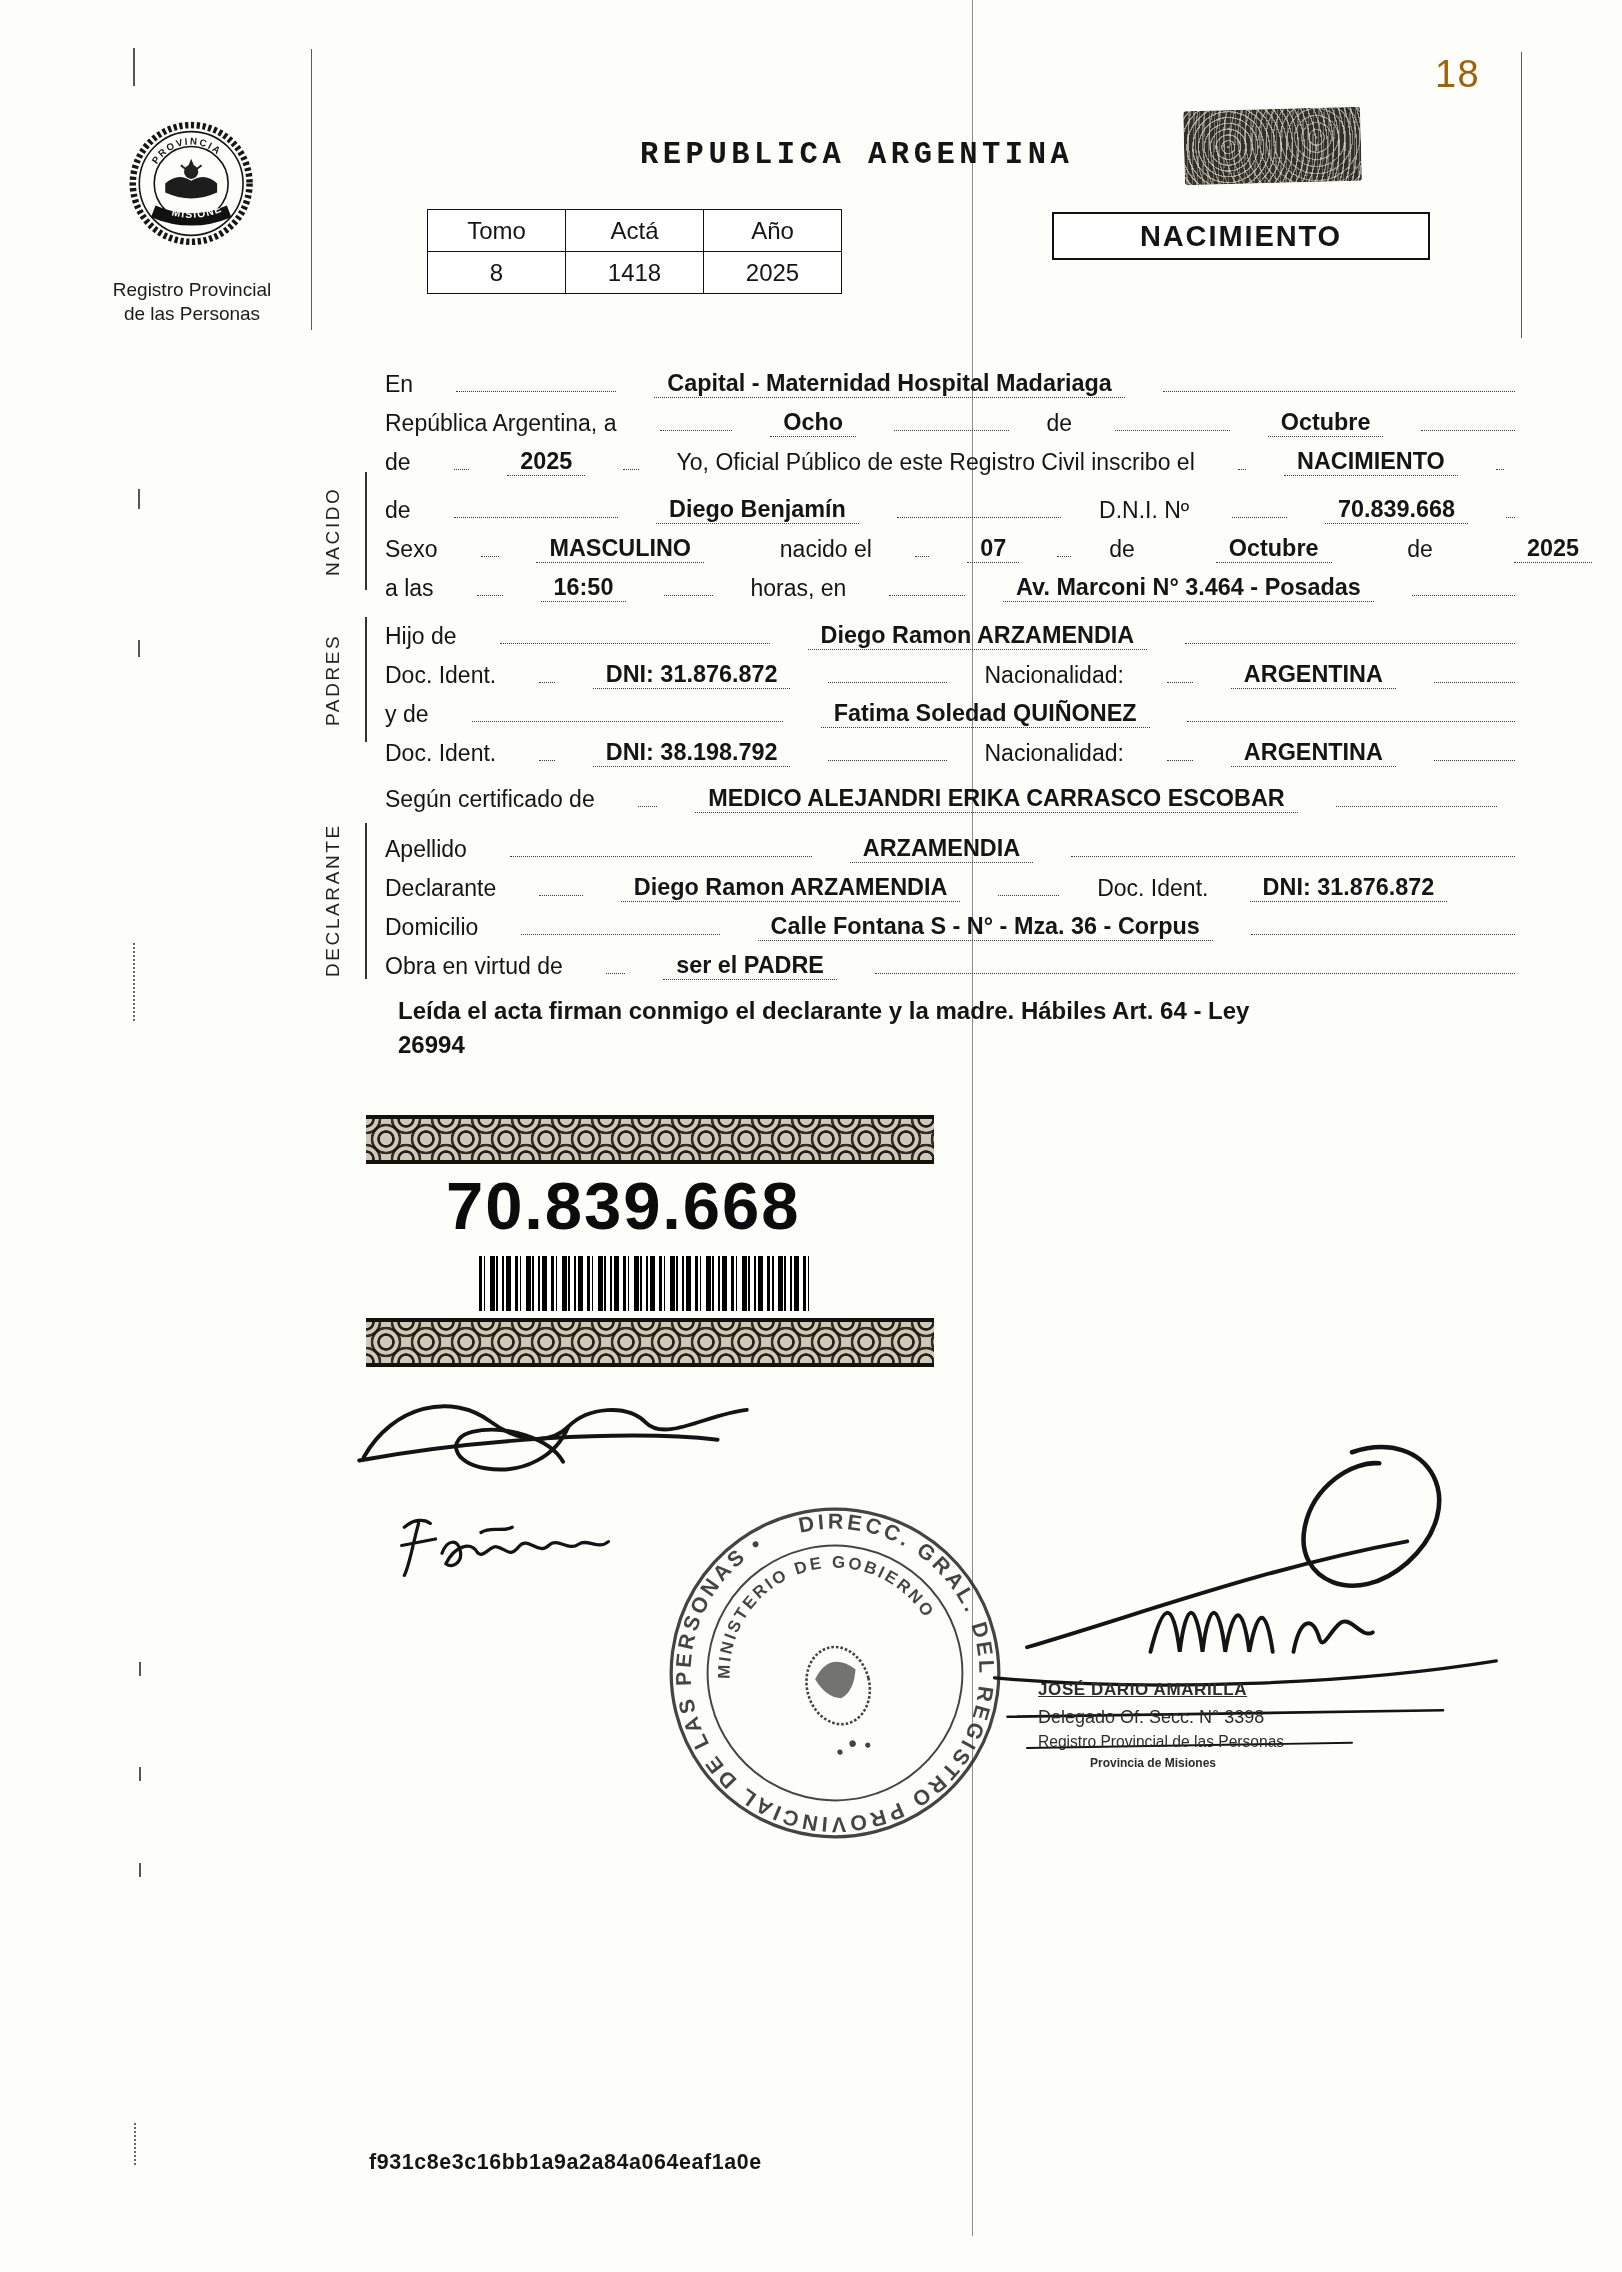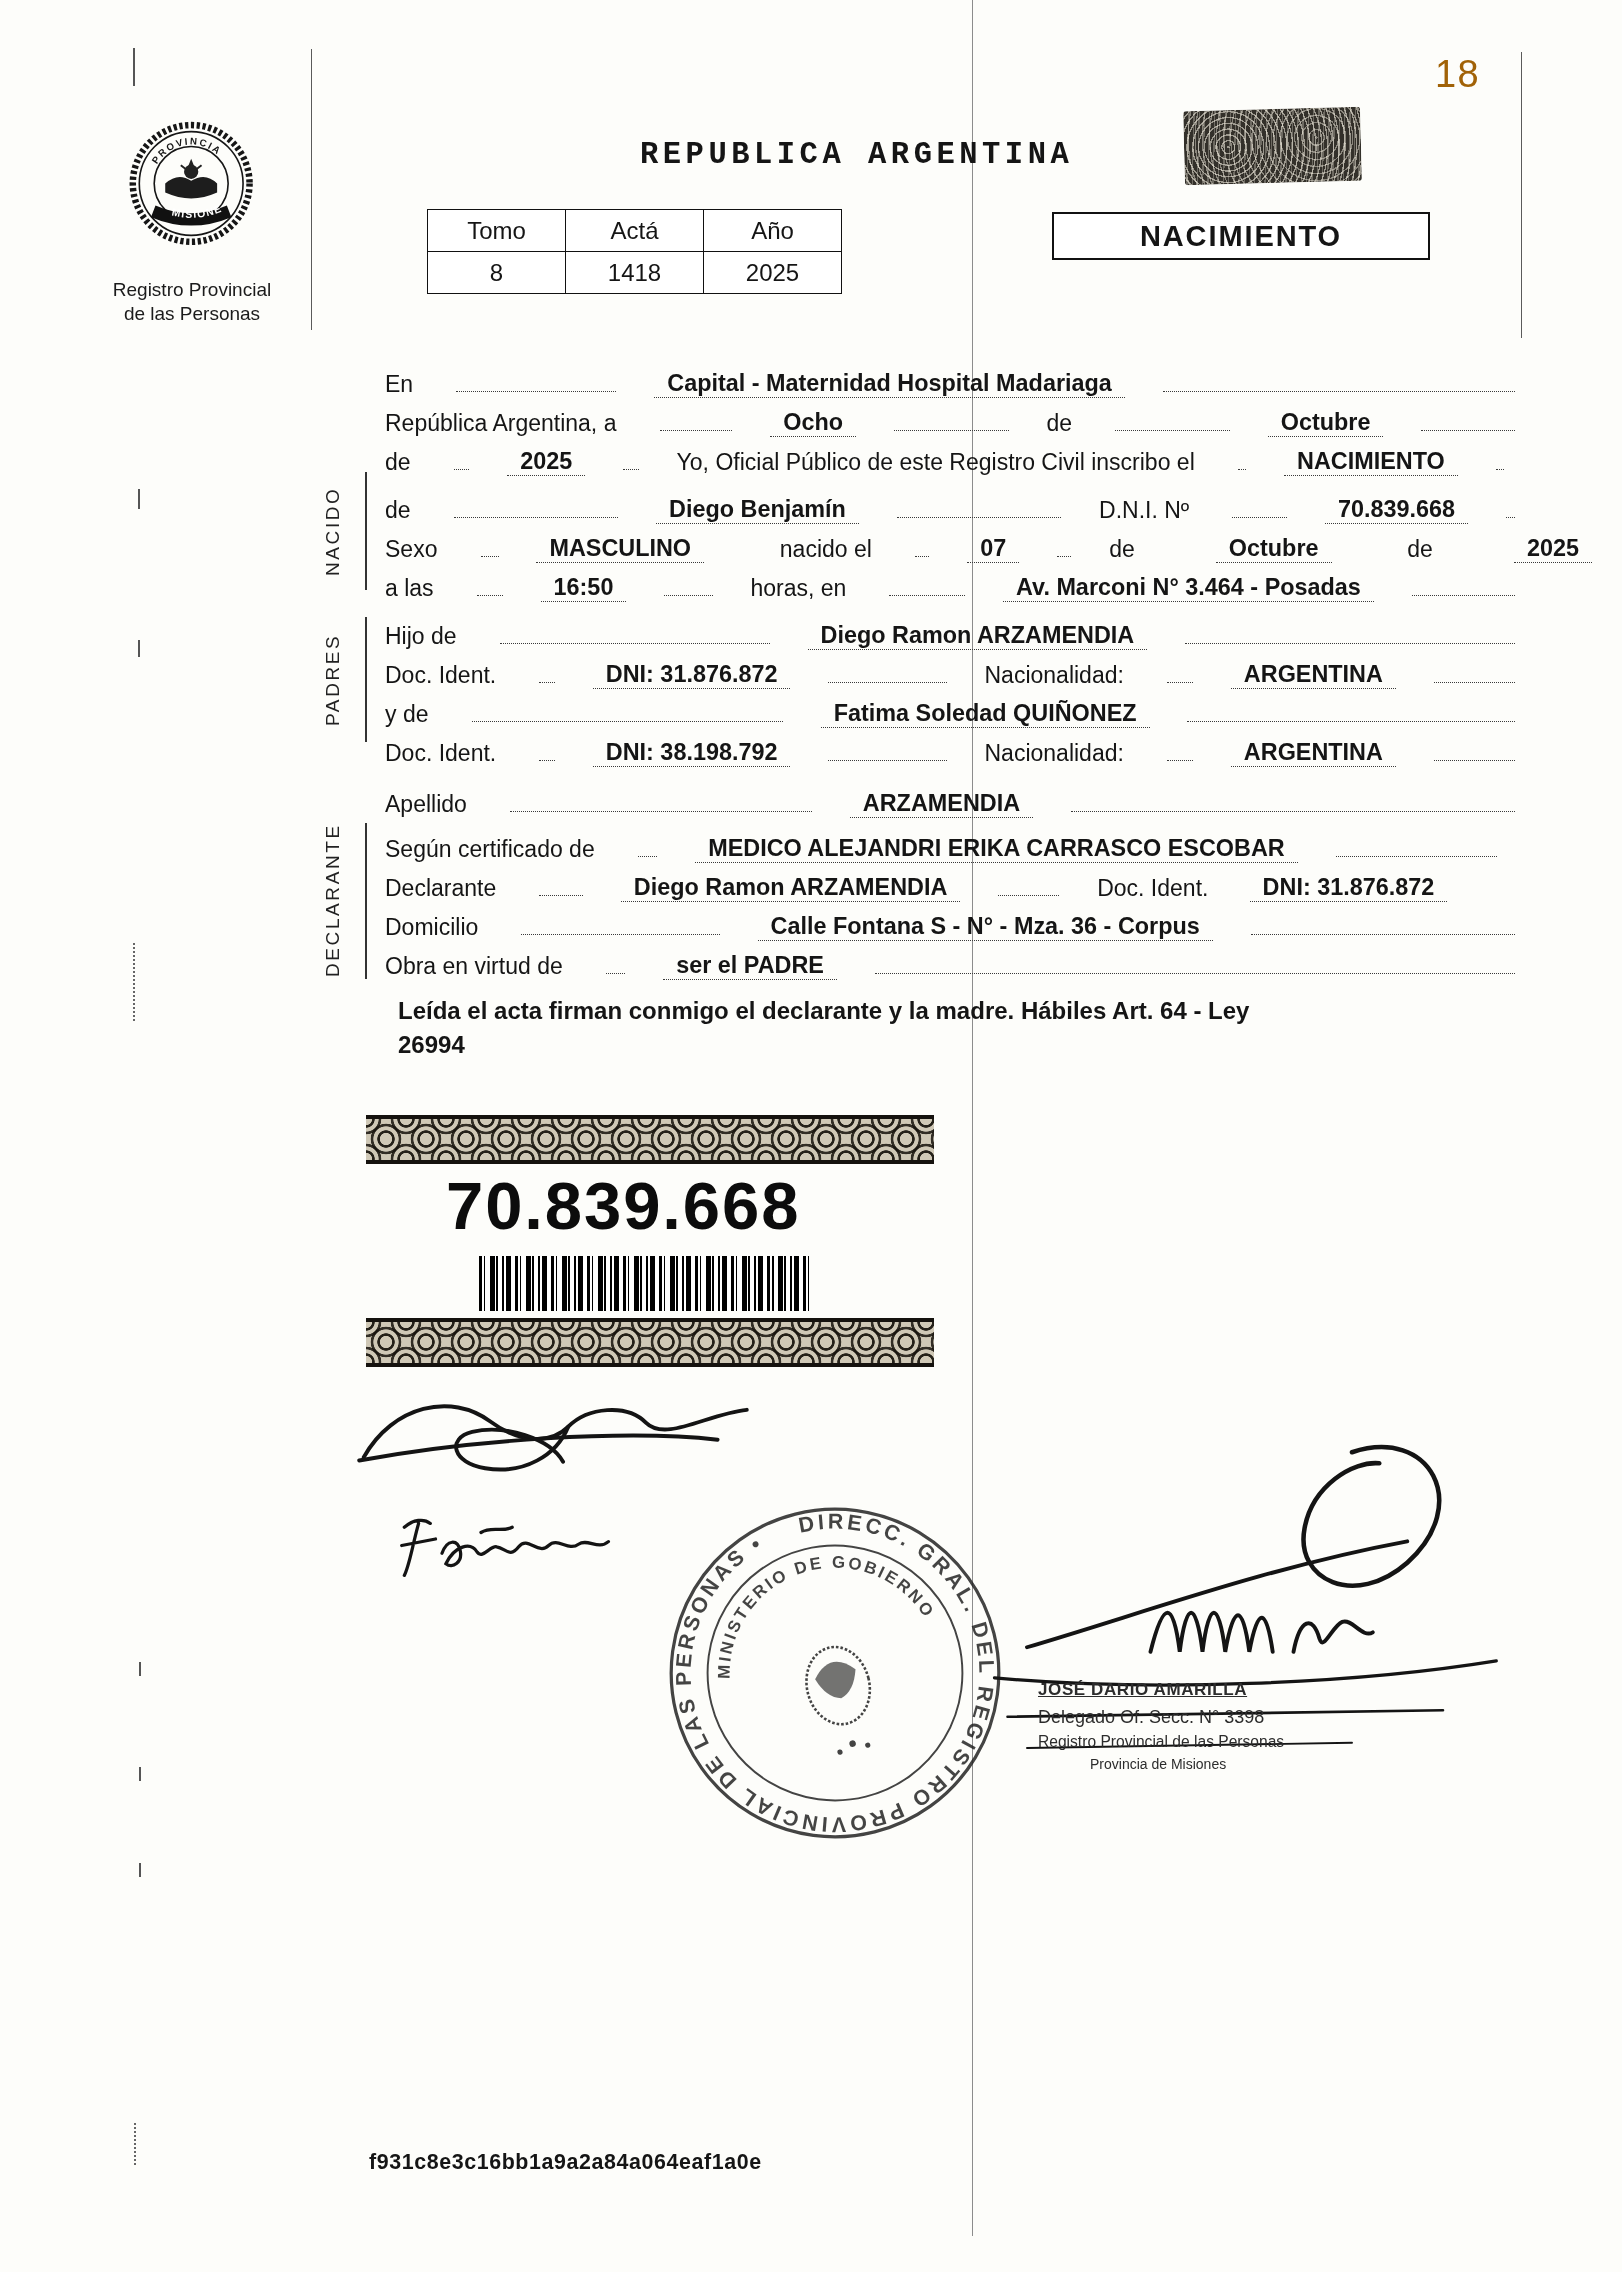--- a/index.html
+++ b/index.html
@@ -90,21 +90,21 @@
       #000 17.5px, #000 19px, #fff 19px, #fff 23.4px,
       #000 23.4px, #000 25px, #fff 25px, #fff 27px,
       #000 27px, #000 32px, #fff 32px, #fff 36px);
   }
 
   .sig { position:absolute; }
   .official { position:absolute; left:1038px; top:1680px; color:#2c2c2c; filter:blur(0.3px); }
   .official .name { font-size:17px; font-weight:bold; letter-spacing:0.6px;text-decoration:underline; }
   .official .role { font-size:18px; margin-top:6.5px; }
   .official .org  { font-size:15.6px; margin-top:5.2px; }
-  .official .prov { font-size:14px; margin-top:5.2px; margin-left:52px; font-weight:400; }
+  .official .prov { font-size:12px; margin-top:5.2px; margin-left:52px; font-weight:700; }
 
   .footer-code { position:absolute; left:369px; top:2150px; font-size:21.4px;
     font-weight:bold; letter-spacing:0.6px; }
 </style>
 </head>
 <body>
 
 <div class="page">
 
   <div class="vrule" style="left:972px; top:0; height:2236px; background:#8c8c8c;"></div>
@@ -273,32 +273,32 @@
       <span class="lbl">Doc. Ident.</span>
       <span class="dots" style="flex:0 0 15.6px"></span>
       <span class="val">DNI: 38.198.792</span>
       <span class="dots" style="flex:0.8"></span>
       <span class="lbl">Nacionalidad:</span>
       <span class="dots" style="flex:0 0 26px"></span>
       <span class="val">ARGENTINA</span>
       <span class="dots" style="flex:0.55"></span>
     </div>
 
+    <div class="row gap10">
+      <span class="lbl">Según certificado de</span>
+      <span class="dots" style="flex:0 0 19.5px"></span>
+      <span class="val">MEDICO ALEJANDRI ERIKA CARRASCO ESCOBAR</span>
+      <span class="dots" style="flex:0.9"></span>
+    </div>
+
     <div class="row gap18">
       <span class="lbl">Apellido</span>
       <span class="dots" style="flex:0.85"></span>
       <span class="val">ARZAMENDIA</span>
       <span class="dots" style="flex:1.25"></span>
-    </div>
-
-    <div class="row gap10">
-      <span class="lbl">Según certificado de</span>
-      <span class="dots" style="flex:0 0 19.5px"></span>
-      <span class="val">MEDICO ALEJANDRI ERIKA CARRASCO ESCOBAR</span>
-      <span class="dots" style="flex:0.9"></span>
     </div>
 
     <div class="row">
       <span class="lbl">Declarante</span>
       <span class="dots" style="flex:0.25"></span>
       <span class="val">Diego Ramon ARZAMENDIA</span>
       <span class="dots" style="flex:0.35"></span>
       <span class="lbl">Doc. Ident.</span>
       <span class="val">DNI: 31.876.872</span>
     </div>

